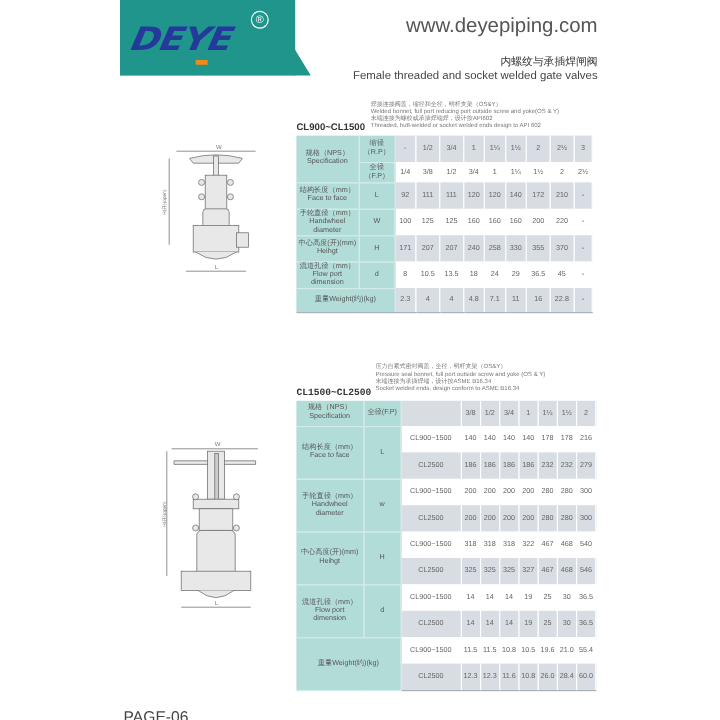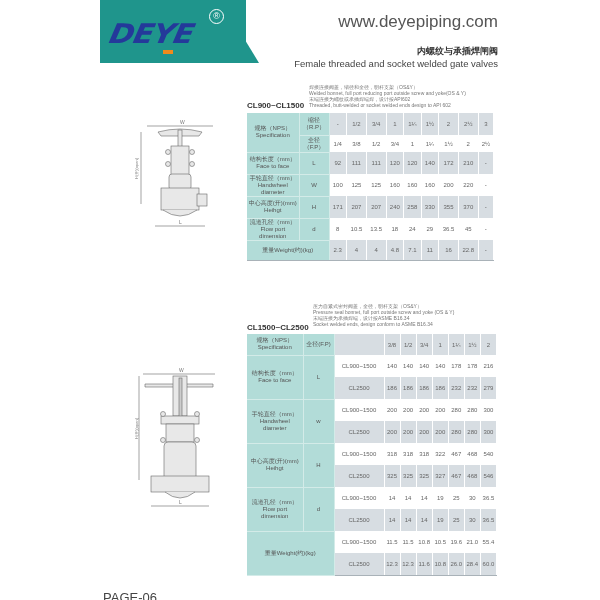--- a/index.html
+++ b/index.html
@@ -9,21 +9,21 @@
   .logo-box { position:absolute; left:100px; top:0; width:146px; height:63px; background:#1f958c; }
   .logo-tail { position:absolute; left:245px; top:40px; width:0; height:0;
     border-top:23px solid transparent; border-left:14px solid #1f958c; }
   .logo-text { position:absolute; left:110px; top:16px; font-family:"DejaVu Sans", sans-serif; font-weight:bold;
     font-style:italic; font-size:30px; letter-spacing:-1px; color:#24399a; transform:skewX(-12deg) scaleY(0.9); }
   .logo-dash { position:absolute; left:163px; top:50px; width:10px; height:4px; background:#f08a1c; }
   .logo-reg { position:absolute; left:209px; top:9px; width:15px; height:15px; border:1.5px solid #fff; border-radius:50%;
     color:#fff; font-size:9px; line-height:12px; text-align:center; }
 
   .site-url { position:absolute; right:102px; top:12px; font-size:17px; color:#555; }
-  .title-cn { position:absolute; right:102px; top:45px; font-size:9px; font-weight:bold; color:#333; }
+  .title-cn { position:absolute; right:102px; top:45px; font-size:9px; font-weight:normal; color:#333; }
   .title-en { position:absolute; right:102px; top:58px; font-size:9.5px; color:#444;margin-left:8px; }
 
   .class-label { position:absolute; font-size:8px; font-weight:bold; color:#333; }
   .notes { position:absolute; font-size:5px; line-height:6px; color:#777; }
 
   table.spec { position:absolute; border-collapse:collapse; font-size:6px; color:#666; }
   table.spec td { text-align:center; vertical-align:middle; padding:0 1px; border-right:1px solid #fff; }
   table.spec td.hd { background:#b2dcd8; color:#555; border-right:1px solid #d3ebe8; border-bottom:1px solid #d3ebe8; line-height:7px; }
   table.spec tr.g td.v { background:#d7dde2; }
   table.spec tr.w td.v { background:#ffffff; }
@@ -180,21 +180,21 @@
     <td class="v">4.8</td>
     <td class="v">7.1</td>
     <td class="v">11</td>
     <td class="v">16</td>
     <td class="v">22.8</td>
     <td class="v">-</td>
   </tr>
 </tbody>
   </table>
 
-<div class="class-label" style="left:247px;top:323px;">CL1500~CL2500</div>
+<div class="class-label" style="left:247px;top:323px;font-family:Liberation Mono, monospace;">CL1500~CL2500</div>
 <div class="notes" style="left:313px;top:303px;">
   <div>压力自紧式密封阀盖，全径，明杆支架（OS&amp;Y）</div>
   <div>Pressure seal bonnet, full port outside screw and yoke (OS &amp; Y)</div>
   <div>末端连接为承插焊端，设计按ASME B16.34</div>
   <div>Socket welded ends, design conform to ASME B16.34</div>
 </div>
 
 <svg class="drawing" style="left:135px;top:368px;" width="95" height="150" viewBox="0 0 95 150">
   <g stroke="#666" stroke-width="0.6" fill="#e8e8e8">
     <line x1="8" y1="6" x2="80" y2="6"></line>

